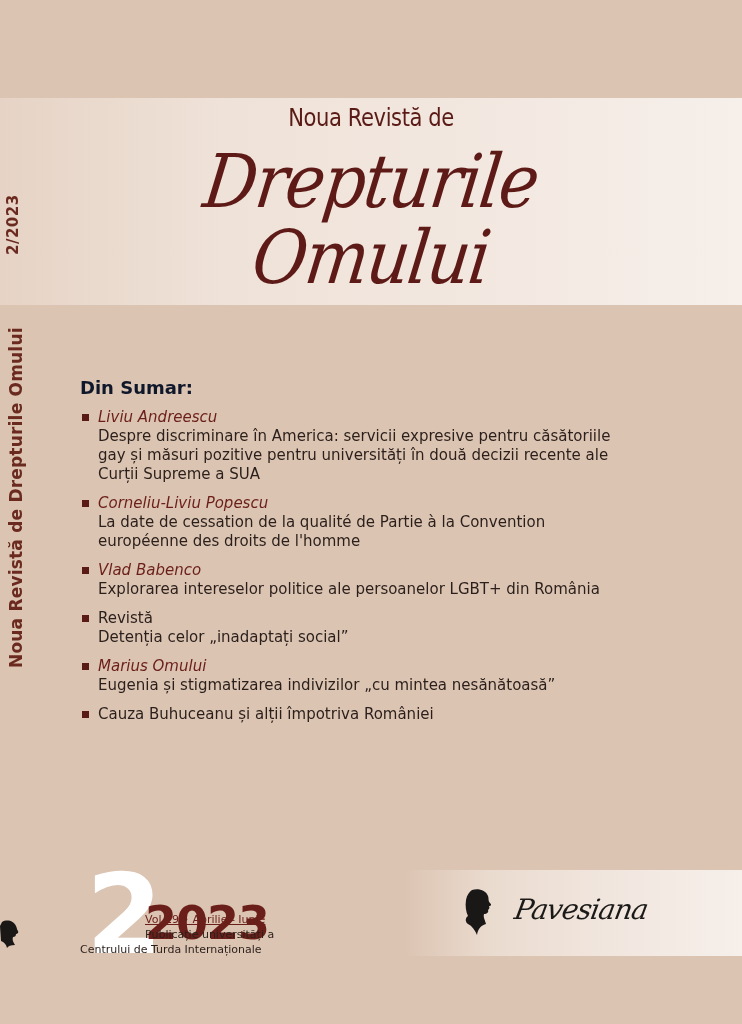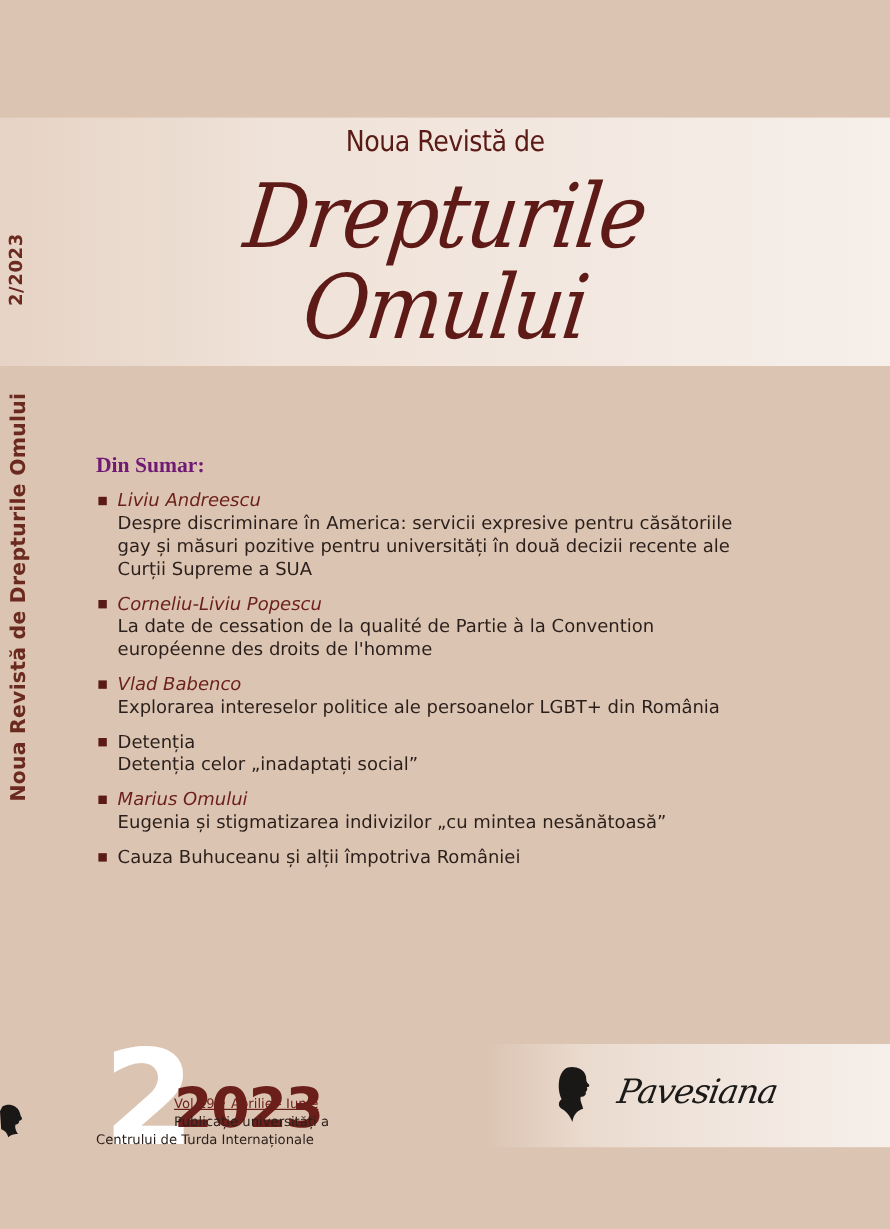--- a/index.html
+++ b/index.html
@@ -16,21 +16,21 @@
     font-family:"DejaVu Serif", serif; font-style:italic; color:#5e1a16; font-weight:normal; }
   .title-l1 { top:138px; font-size:74px; letter-spacing:-2px; transform:scaleX(0.9) skewX(-8deg); }
   .title-l2 { top:214px; font-size:74px; letter-spacing:-2px; transform:scaleX(0.9) skewX(-8deg); }
 
   .spine-issue { position:absolute; left:4px; top:255px; transform-origin:left top; transform:rotate(-90deg);
     font-size:15px; font-weight:bold; color:#6b2a1f; letter-spacing:0.5px; white-space:nowrap; }
   .spine-title { position:absolute; left:6px; top:668px; transform-origin:left top; transform:rotate(-90deg);
     font-size:17px; font-weight:bold; color:#6b2a1f; white-space:nowrap; letter-spacing:0.2px; }
 
   .summary { position:absolute; left:80px; top:377px; width:560px; }
-  .summary-head { font-size:18px; font-weight:bold; color:#701a75; margin:0 0 10px 0;font-family:Liberation Serif, serif; }
+  .summary-head { font-size:18px; font-weight:bold; color:#0f172a; margin:0 0 10px 0; }
   .entry { position:relative; padding-left:18px; margin-bottom:10px; }
   .bullet { position:absolute; left:2px; top:6px; width:7px; height:7px; background:#5a1a15; }
   .author { font-size:15px; font-style:italic; color:#6b1f1a; line-height:19px; }
   .author.plain { font-style:normal; color:#2a1f1b; }
   .title { font-size:15px; color:#2a1f1b; line-height:19px; }
 
   .issue-big { position:absolute; left:86px; top:860px; font-size:110px; font-weight:bold; color:#ffffff;
     line-height:1; font-family:"DejaVu Sans", sans-serif; letter-spacing:-4px; }
   .issue-year { position:absolute; left:145px; top:864px; font-size:46px; font-weight:bold; color:#6b1f1a;
     line-height:1; letter-spacing:-1px;margin-top:36px; }
@@ -77,21 +77,21 @@
     </div>
 
     <div class="entry">
       <span class="bullet"></span>
       <div class="author">Vlad Babenco</div>
       <div class="title">Explorarea intereselor politice ale persoanelor LGBT+ din România</div>
     </div>
 
     <div class="entry">
       <span class="bullet"></span>
-      <div class="author plain">Detenția</div>
+      <div class="author plain">Revistă</div>
       <div class="title">Detenția celor „inadaptați social”</div>
     </div>
 
     <div class="entry">
       <span class="bullet"></span>
       <div class="author">Marius Omului</div>
       <div class="title">Eugenia și stigmatizarea indivizilor „cu mintea nesănătoasă”</div>
     </div>
 
     <div class="entry">

